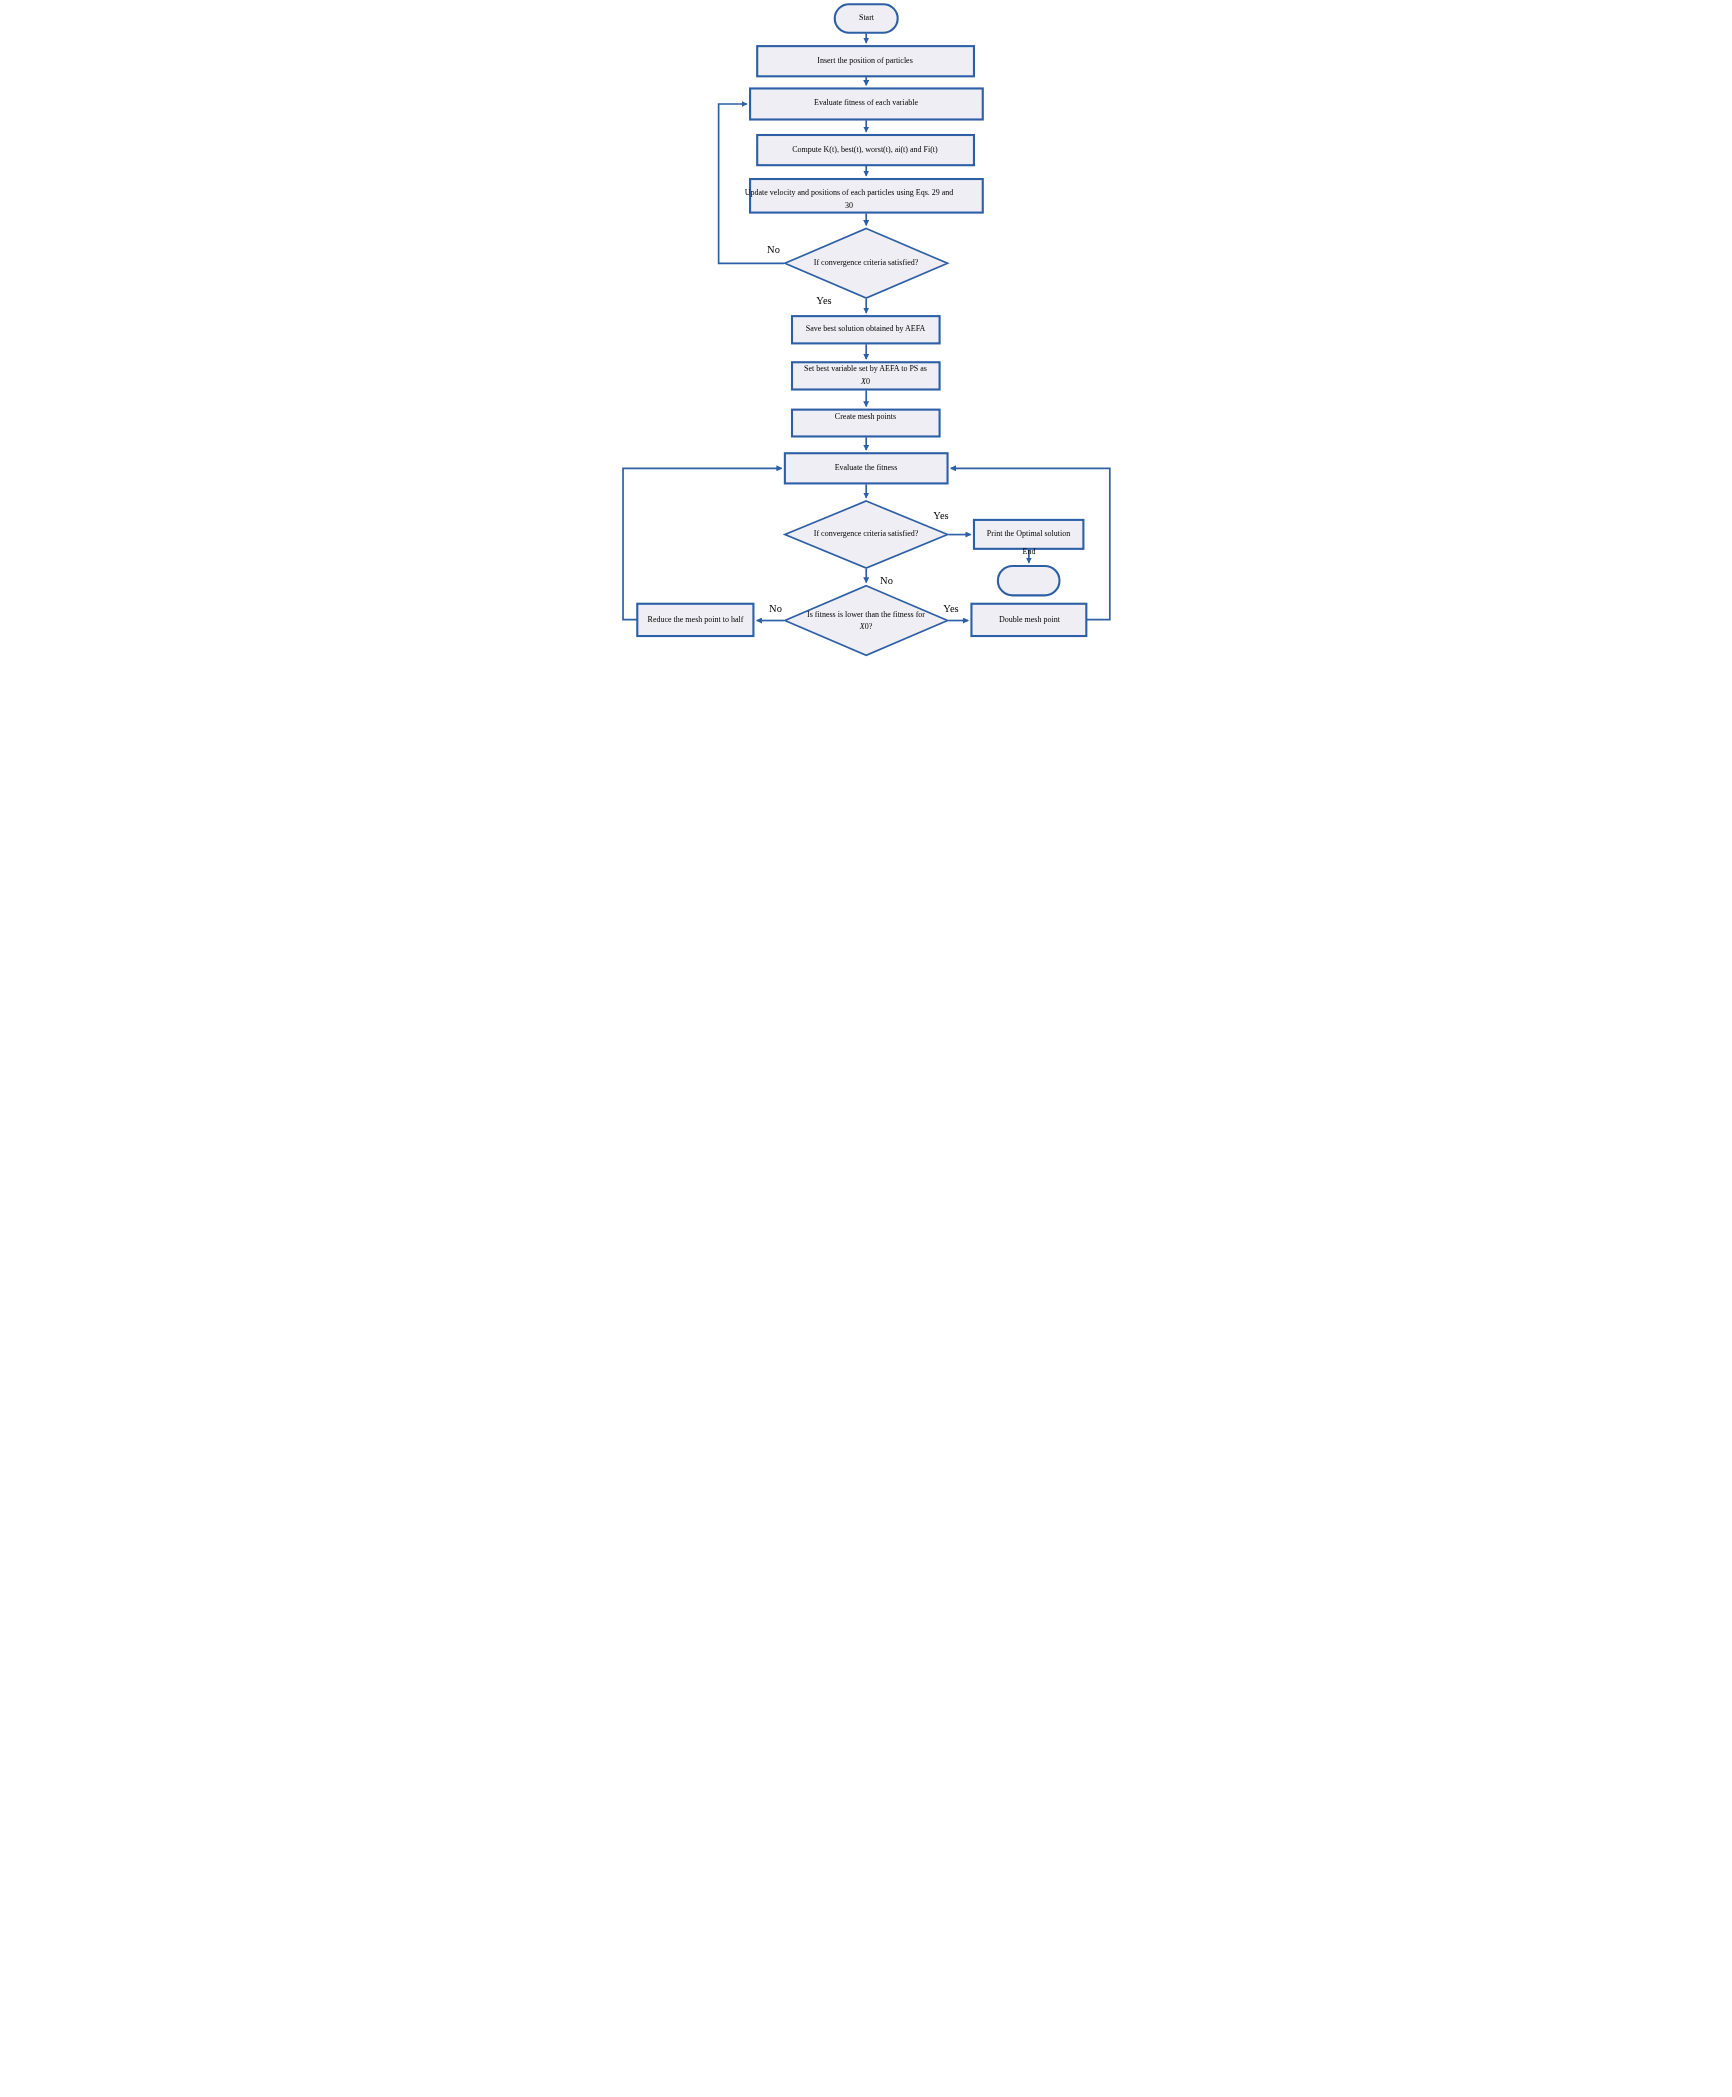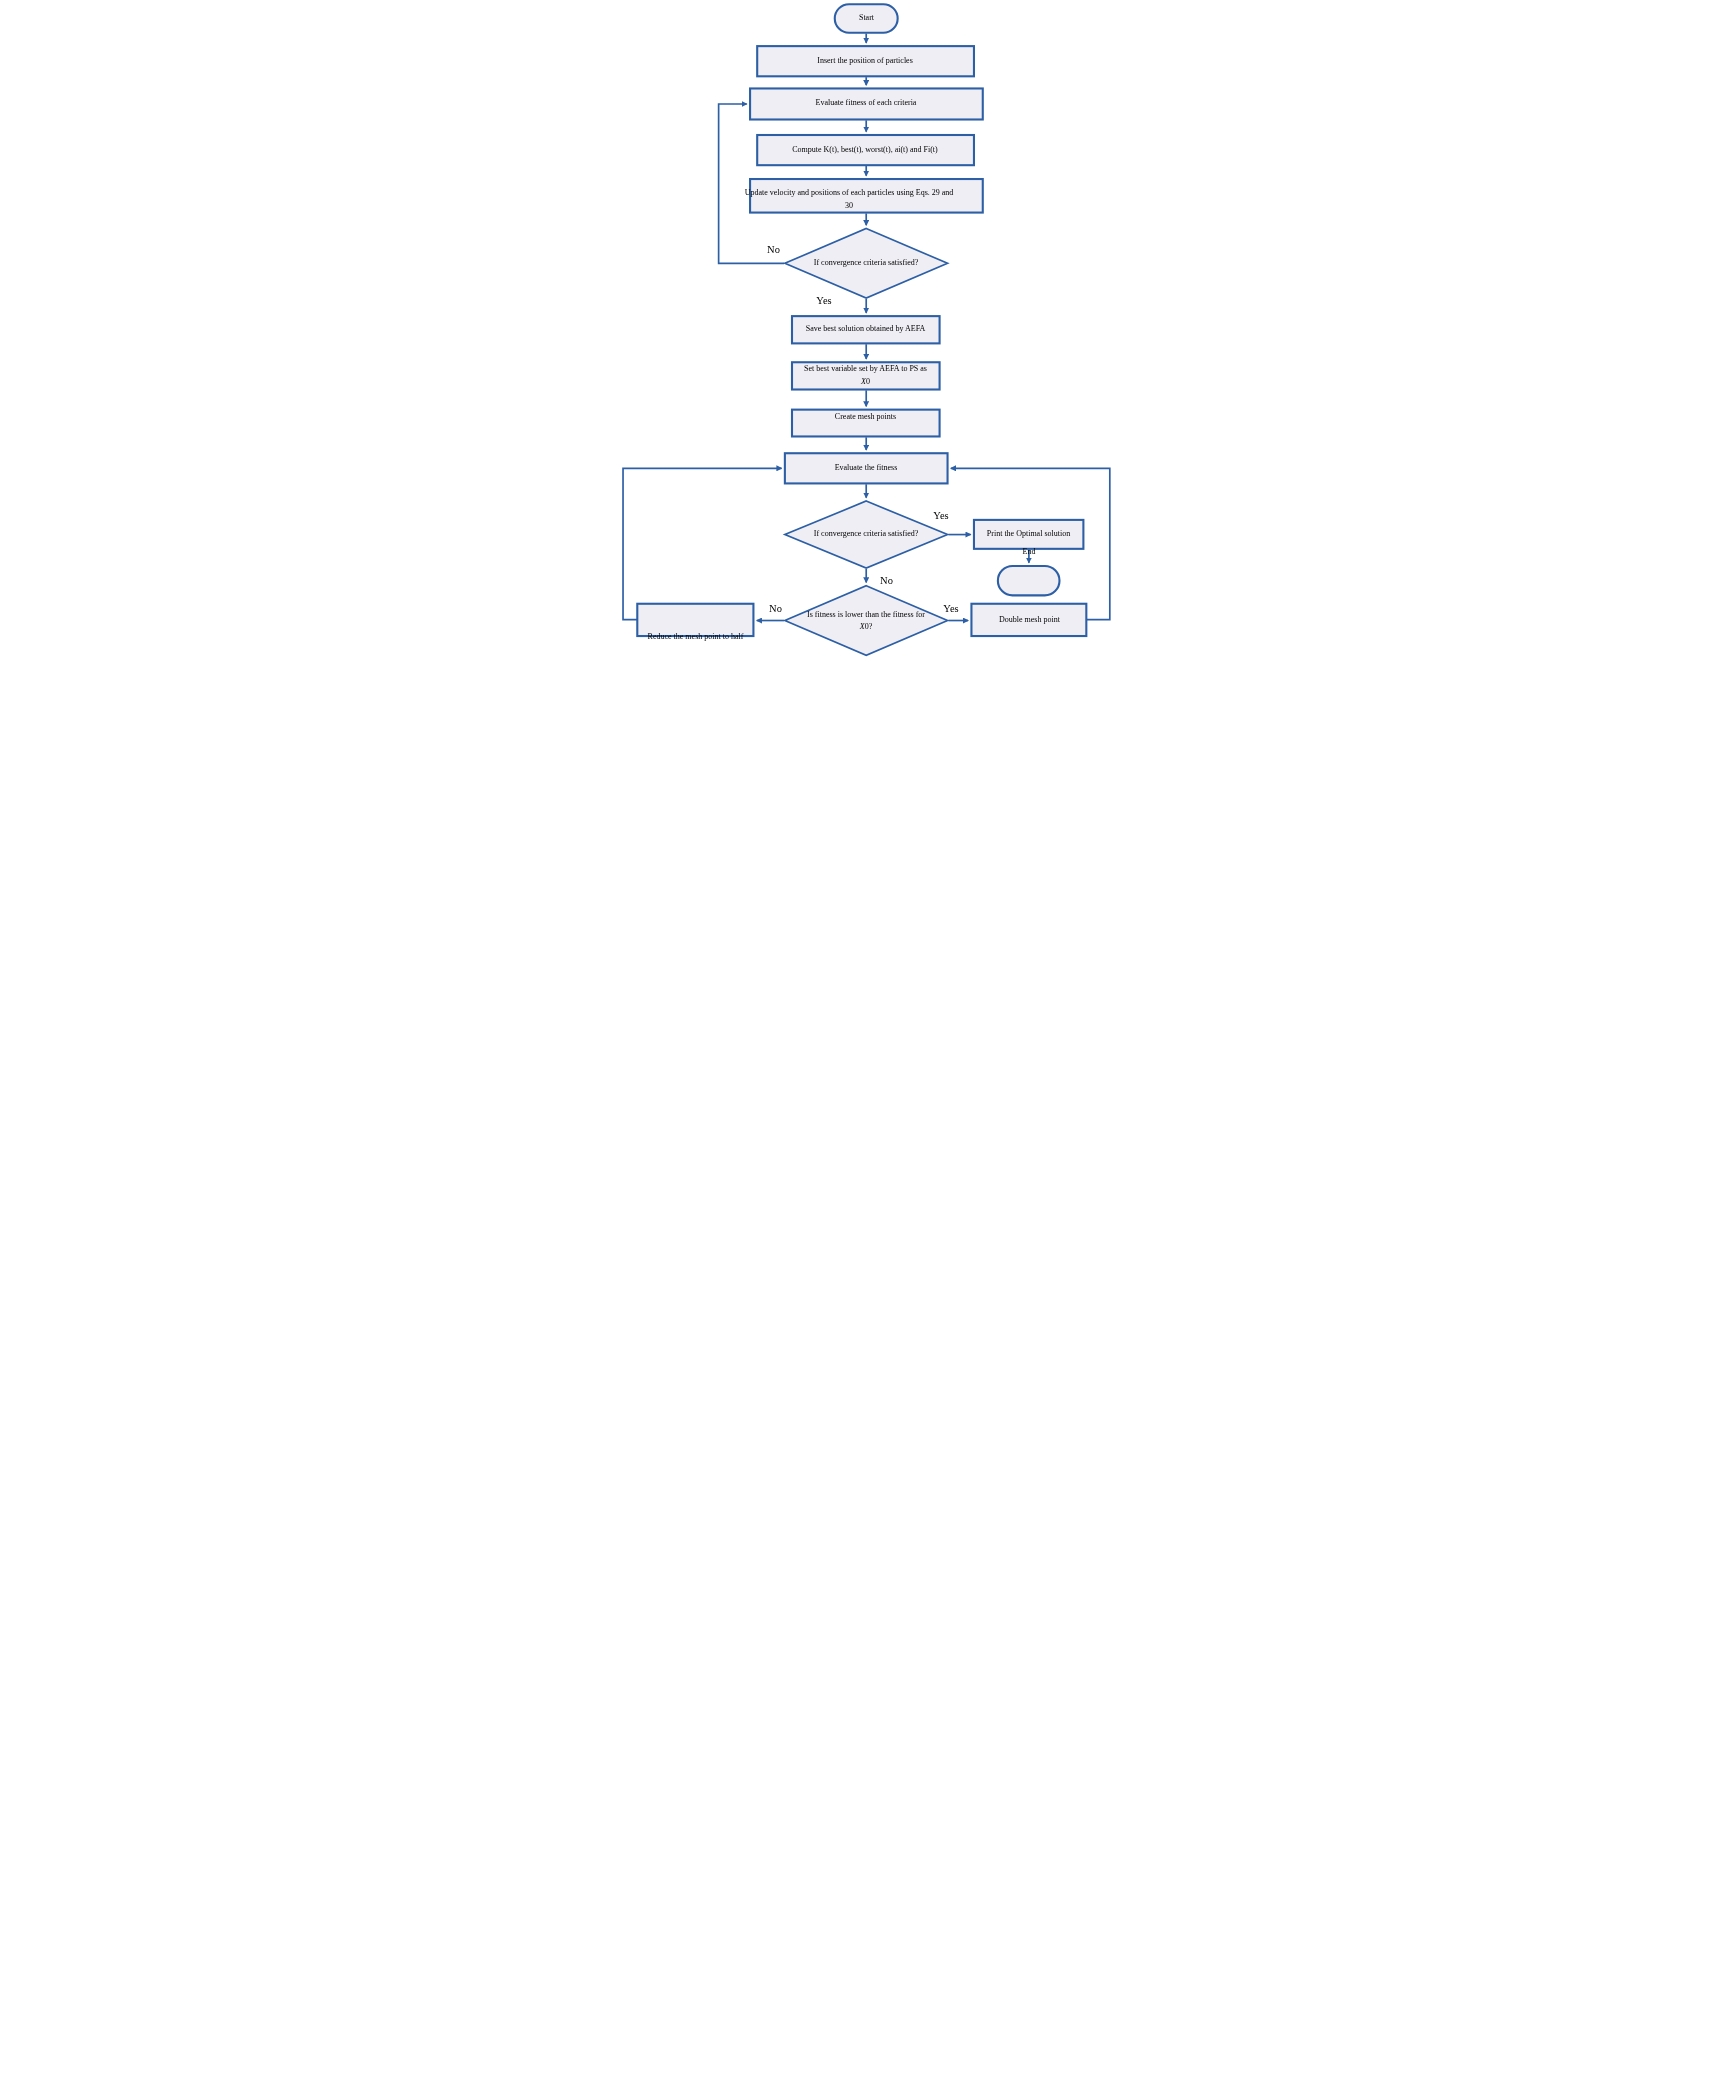--- a/index.html
+++ b/index.html
@@ -99,21 +99,21 @@
       <polygon points="592,1397 786,1480 592,1563 398,1480" stroke-width="4"></polygon>
       <rect x="46" y="1440" width="277" height="77" stroke-width="5"></rect>
       <rect x="843" y="1440" width="274" height="77" stroke-width="5"></rect>
     </g>
   </svg>
 
   <div class="node-text" style="left:217px; top:4.2px; width:63px; height:28.5px;">Start</div>
 
   <div class="node-text" style="left:143px; top:47px; width:208px; height:28.5px;">Insert the position of particles</div>
 
-  <div class="node-text" style="left:136px; top:89px; width:224px; height:29px;">Evaluate fitness of each criteria</div>
+  <div class="node-text" style="left:136px; top:89px; width:224px; height:29px;">Evaluate fitness of each variable</div>
 
   <div class="node-text" style="left:143px; top:136px; width:208px; height:28.5px;">Compute K(t), best(t), worst(t), ai(t) and Fi(t)</div>
 
   <div class="node-text tight" style="left:119px; top:180px; width:224px; height:32px;justify-content:flex-end;">
     <span class="ln">Update velocity and positions of each particles using Eqs. 29 and</span>
     <span class="ln">30</span>
   </div>
 
   <div class="node-text" style="left:176px; top:252px; width:144px; height:23.5px;">If convergence criteria satisfied?</div>
 
@@ -132,21 +132,21 @@
 
   <div class="node-text" style="left:360px; top:521px; width:101px; height:27px;">Print the Optimal solution</div>
 
   <div class="node-text" style="left:380px; top:538px; width:62px; height:29px;">End</div>
 
   <div class="node-text tight" style="left:180px; top:604px; width:136px; height:34px;">
     <span class="ln">Is fitness is lower than the fitness for</span>
     <span class="ln"><i>X</i><span>0?</span></span>
   </div>
 
-  <div class="node-text" style="left:23.5px; top:622px; width:108px; height:31px;">Reduce the mesh point to half</div>
+  <div class="node-text" style="left:23.5px; top:605px; width:108px; height:31px;">Reduce the mesh point to half</div>
 
   <div class="node-text" style="left:358px; top:605px; width:107px; height:31px;">Double mesh point</div>
 
   <div class="edge-label" style="left:141px; top:242px; width:29px; height:14.3px;">No</div>
 
   <div class="edge-label" style="left:189px; top:293px; width:34px; height:14.3px;">Yes</div>
 
   <div class="edge-label" style="left:306px; top:508px; width:34px; height:14.3px;">Yes</div>
 
   <div class="edge-label" style="left:254px; top:573px; width:29px; height:14.3px;">No</div>

